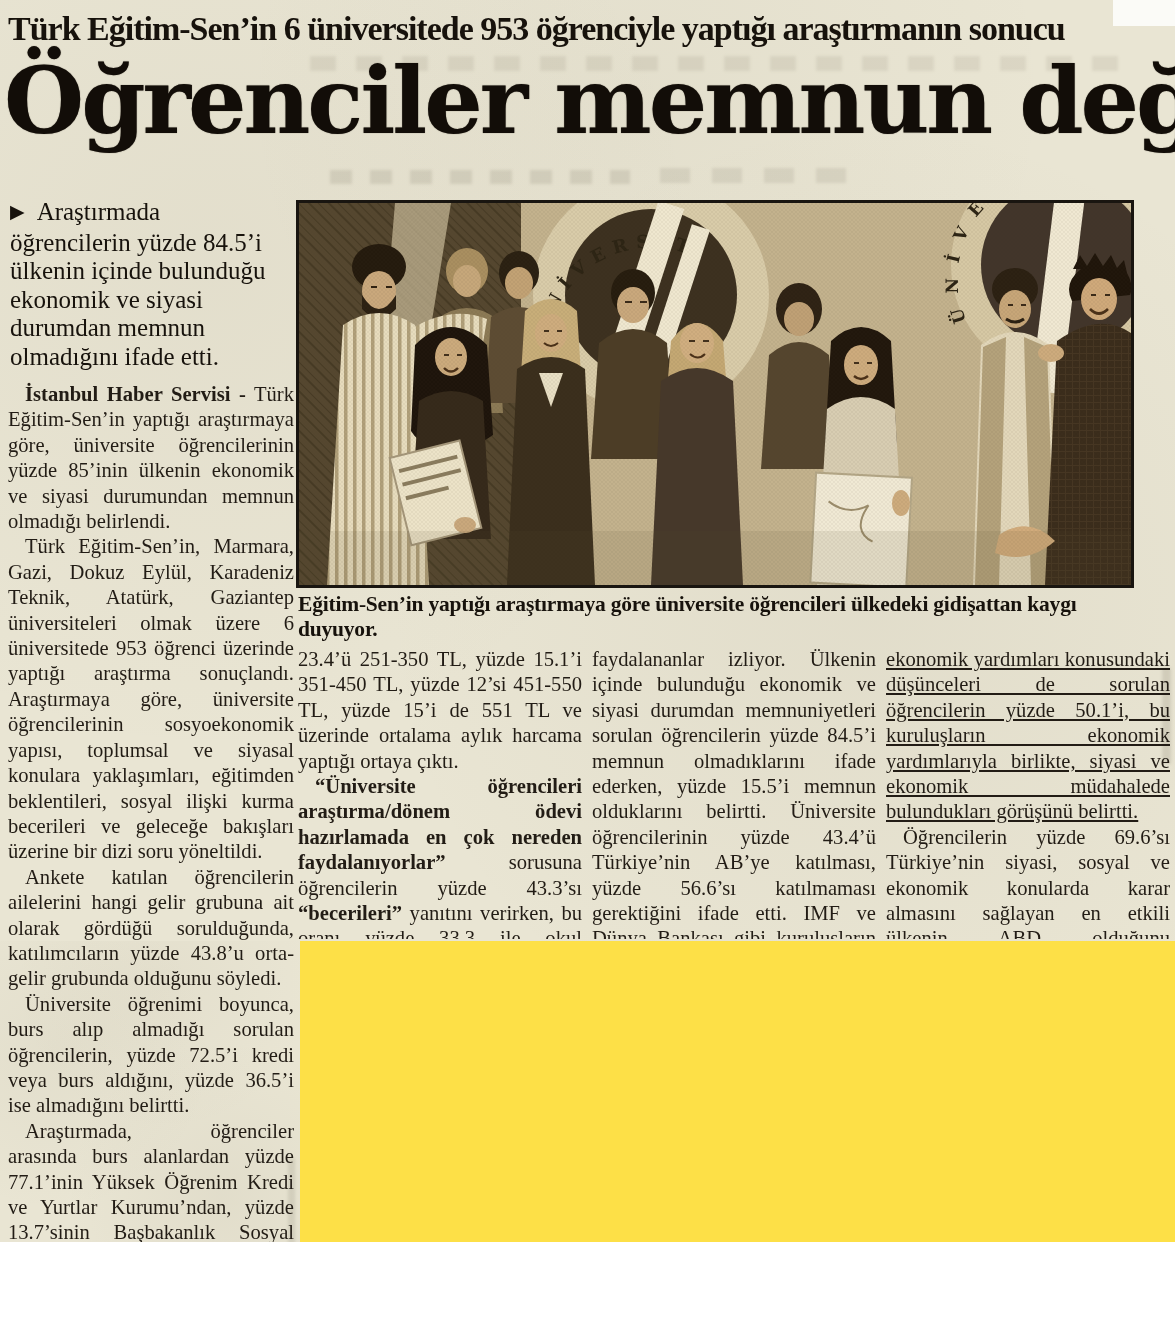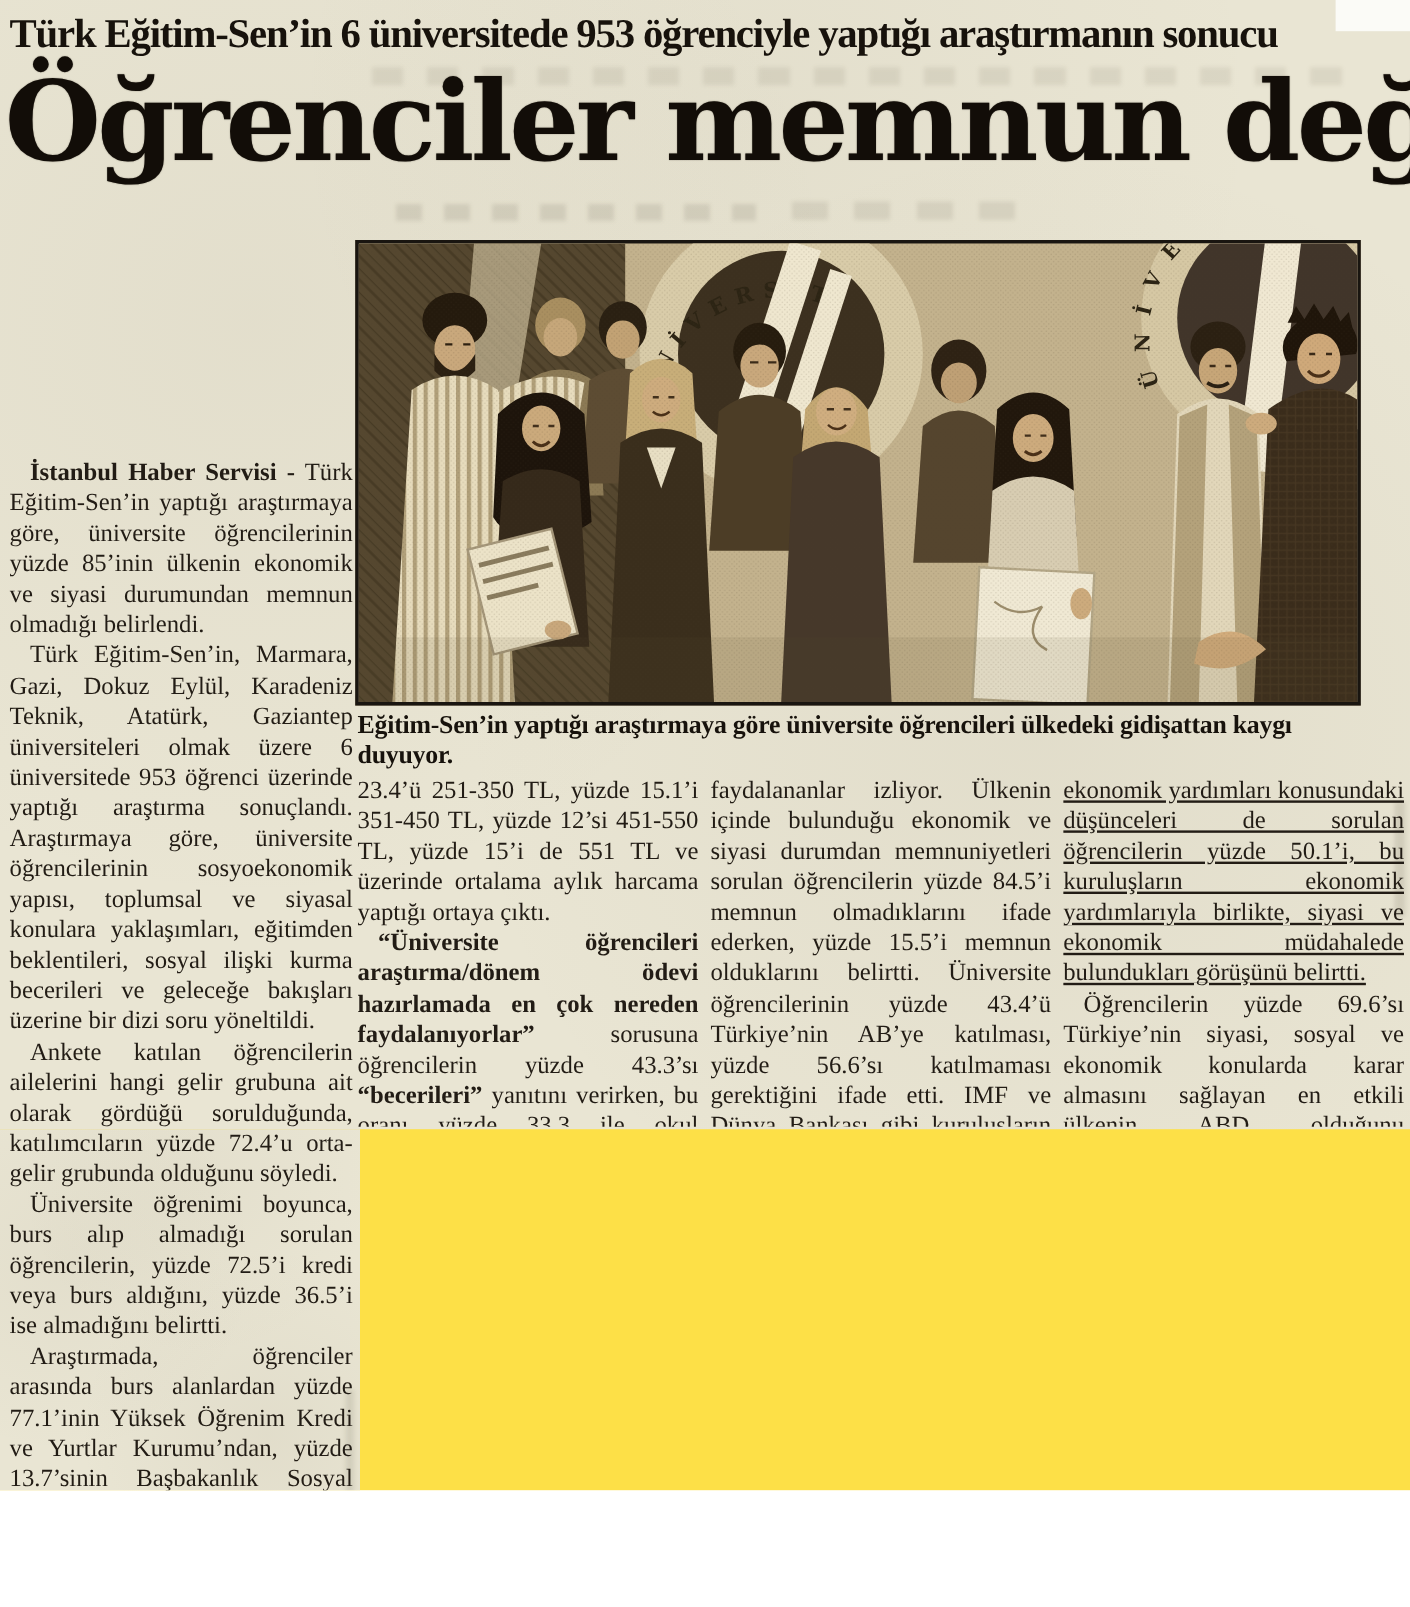--- a/index.html
+++ b/index.html
@@ -80,20 +80,21 @@
 
   <div class="ghost ghost-a"></div>
   <div class="ghost ghost-b"></div>
   <div class="ghost ghost-c"></div>
   <div class="ghost smudge-right"></div>
   <div class="ghost smudge-left"></div>
 
   <div class="kicker">Türk Eğitim-Sen’in 6 üniversitede 953 öğrenciyle yaptığı araştırmanın sonucu</div>
   <h1 class="headline" style="margin:0;">Öğrenciler memnun değil</h1>
 
+  <div class="lead"><span class="arrow">▶</span><span>Araştırmada öğrencilerin yüzde 84.5’i ülkenin içinde bulunduğu ekonomik ve siyasi durumdan memnun olmadığını ifade etti.</span></div>
 
   <figure class="photo-fig">
     <svg viewBox="0 0 832 382" width="832" height="382">
       <defs>
         <pattern id="chain" width="14" height="14" patternUnits="userSpaceOnUse" patternTransform="rotate(45)">
           <rect width="14" height="14" fill="#55472f"></rect>
           <path d="M0 0H14M0 7H14" stroke="#463a24" stroke-width="2"></path>
         </pattern>
         <pattern id="stripes" width="9" height="9" patternUnits="userSpaceOnUse">
           <rect width="9" height="9" fill="#e7dcbd"></rect>
@@ -233,21 +234,21 @@
       <rect width="832" height="382" fill="url(#dots)" opacity="0.16"></rect>
       <rect y="328" width="832" height="54" fill="#5a4a32" opacity="0.10"></rect>
     </svg>
   </figure>
 
   <div class="caption">Eğitim-Sen’in yaptığı araştırmaya göre üniversite öğrencileri ülkedeki gidişattan kaygı duyuyor.</div>
 
   <div class="bodycol col1">
     <p><span class="bold">İstanbul Haber Servisi -</span><span> Türk Eğitim-Sen’in yaptığı araştırmaya göre, üniversite öğrencilerinin yüzde 85’inin ülkenin ekonomik ve siyasi durumundan memnun olmadığı belirlendi.</span></p>
     <p>Türk Eğitim-Sen’in, Marmara, Gazi, Dokuz Eylül, Karadeniz Teknik, Atatürk, Gaziantep üniversiteleri olmak üzere 6 üniversitede 953 öğrenci üzerinde yaptığı araştırma sonuçlandı.  Araştırmaya göre, üniversite öğrencilerinin sosyoekonomik yapısı, toplumsal ve siyasal konulara yaklaşımları, eğitimden beklentileri, sosyal ilişki kurma becerileri ve geleceğe bakışları üzerine bir dizi soru yöneltildi.</p>
-    <p>Ankete katılan öğrencilerin ailelerini hangi gelir grubuna ait olarak gördüğü sorulduğunda, katılımcıların yüzde 72.4’u orta-gelir grubunda olduğunu söyledi.</p>
+    <p>Ankete katılan öğrencilerin ailelerini hangi gelir grubuna ait olarak gördüğü sorulduğunda, katılımcıların yüzde 43.8’u orta-gelir grubunda olduğunu söyledi.</p>
     <p>Üniversite öğrenimi boyunca, burs alıp almadığı sorulan öğrencilerin, yüzde 72.5’i kredi veya burs aldığını, yüzde 36.5’i ise almadığını belirtti.</p>
     <p>Araştırmada, öğrenciler arasında burs alanlardan yüzde 77.1’inin Yüksek Öğrenim Kredi ve Yurtlar Kurumu’ndan, yüzde 13.7’sinin Başbakanlık Sosyal Yardımlaşma ve Dayanışma Fonu’ndan burs aldığı belirtildi.</p>
     <p>Araştırmada, öğrencilerin aylık harcamalarına bakıldığında, öğrencilerin yüzde 0.9’u 50 TL’den az, yüzde 9.3’ü 51-150 TL, yüzde 23.8’i 151-250 TL, yüzde</p>
   </div>
 
   <div class="bodycol col2">
     <p style="text-indent:0;">23.4’ü 251-350 TL, yüzde 15.1’i 351-450 TL, yüzde 12’si 451-550 TL, yüzde 15’i de 551 TL ve üzerinde ortalama aylık harcama yaptığı ortaya çıktı.</p>
     <p><span class="bold">“Üniversite öğrencileri araştırma/dönem ödevi hazırlamada en çok nereden faydalanıyorlar”</span><span> sorusuna öğrencilerin yüzde 43.3’sı </span><span class="bold">“becerileri”</span><span> yanıtını verirken, bu oranı yüzde 33.3 ile okul kütüphanelerinden</span></p>
   </div>
 

